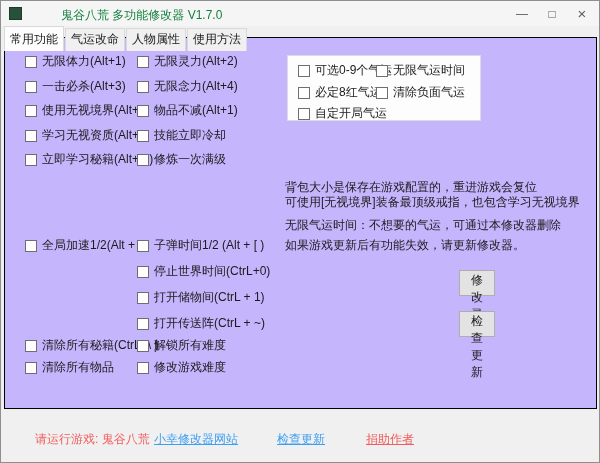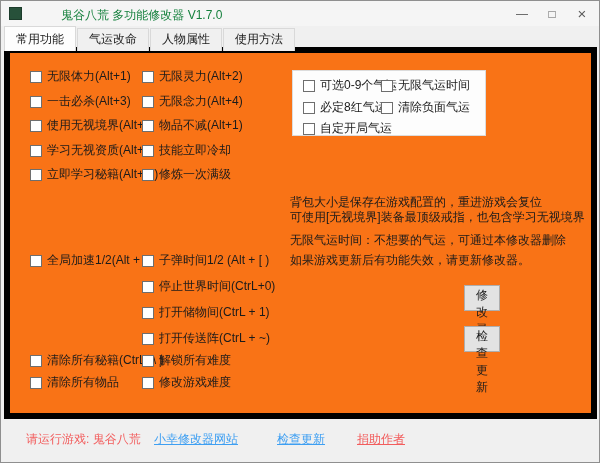--- a/index.html
+++ b/index.html
@@ -12,39 +12,39 @@
   }
   
   .titlebar{position:absolute;top:0;left:0;right:0;height:25px;background:#f5f5f5;}
   .appicon{position:absolute;left:8px;top:6px;width:13px;height:13px;background:#27513a;border:1px solid #1c3c2b;}
   .title{position:absolute;left:28px;top:6px;font-size:12px;color:#15803d;white-space:nowrap;margin-left:32px;}
   .wctrl{position:absolute;right:2px;top:0;height:25px;display:flex;}
   .wbtn{width:30px;height:25px;display:flex;align-items:center;justify-content:center;color:#5c5c5c;font-size:12px;cursor:default;}
   .wbtn.close{font-size:15px;}
   
   .tabbar{position:absolute;top:25px;left:3px;display:flex;z-index:3;}
-  .tab{margin-top:2px;margin-right:1px;padding:3px 11px 3px;font-size:12px;line-height:14px;color:#1b1b1b;
+  .tab{margin-top:2px;margin-right:1px;padding:3px 5px 3px;font-size:12px;line-height:14px;color:#1b1b1b;
        background:#f0f0f0;border:1px solid #d9d9d9;border-bottom:none;cursor:default;white-space:nowrap;}
   .tab.active{margin-top:0;padding-top:5px;padding-bottom:5px;background:#fdfdfd;position:relative;z-index:4;}
   
-  .tabpage{position:absolute;left:3px;top:46px;width:593px;height:372px;background:#f97316;border:6px solid #000000;z-index:1;}
+  .tabpage{position:absolute;left:3px;top:36px;width:593px;height:372px;background:#c4b5fd;border:1px solid #000000;z-index:1;}
   
   .cb{position:absolute;display:flex;align-items:center;height:15px;font-size:12px;color:#1b1b1b;white-space:nowrap;cursor:default;}
   .box{width:12px;height:12px;border:1px solid #6e6e6e;background:#fff;margin-right:5px;flex:none;}
   
   .groupbox{position:absolute;left:282px;top:17px;width:194px;height:66px;border:1px solid #dcdcdc;background:#fdfdfd;}
   
   .info{position:absolute;font-size:12px;color:#1b1b1b;white-space:nowrap;margin-left:19px;}
   
   .btn{position:absolute;width:36px;height:26px;background:#e3e3e3;border:1px solid #aeaeae;
        font-size:12px;color:#1b1b1b;font-family:inherit;cursor:default;}
   
   .statusbar{position:absolute;left:0;top:418px;width:100%;height:44px;background:#f0f0f0;}
   .slink{position:absolute;top:12px;font-size:12px;white-space:nowrap;cursor:default;}
-  .red{color:#f25d5d;}
+  .red{color:#f25d5d;margin-left:9px;}
   .blue{color:#3e9ff2;}
   .ul{text-decoration:underline;}
 </style>
 </head>
 <body>
 
 <div class="window">
 
   <div class="titlebar">
     <span class="appicon"></span>

